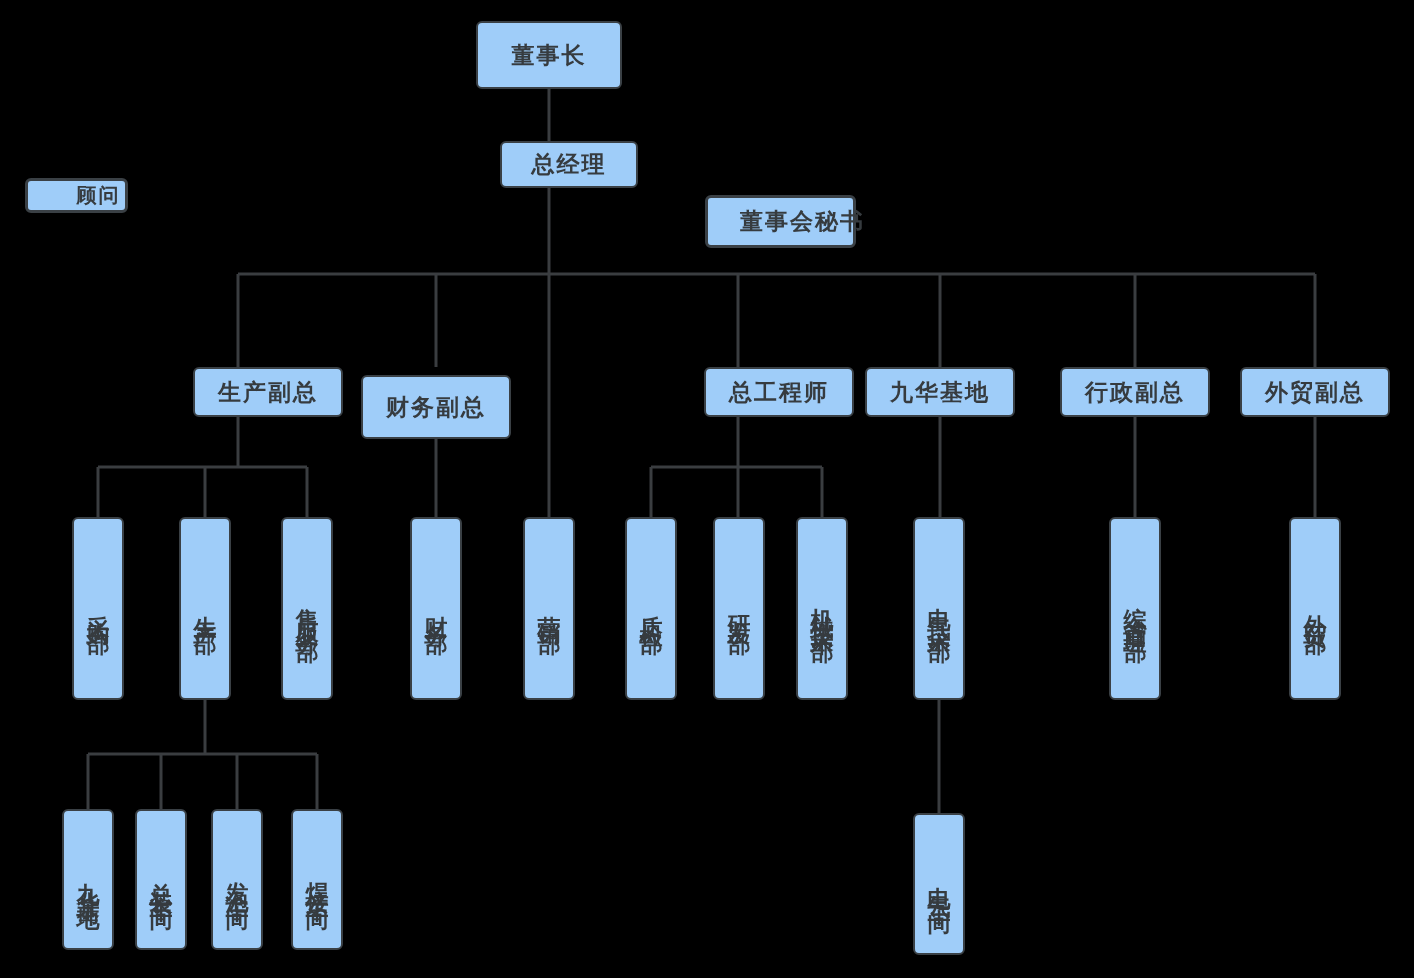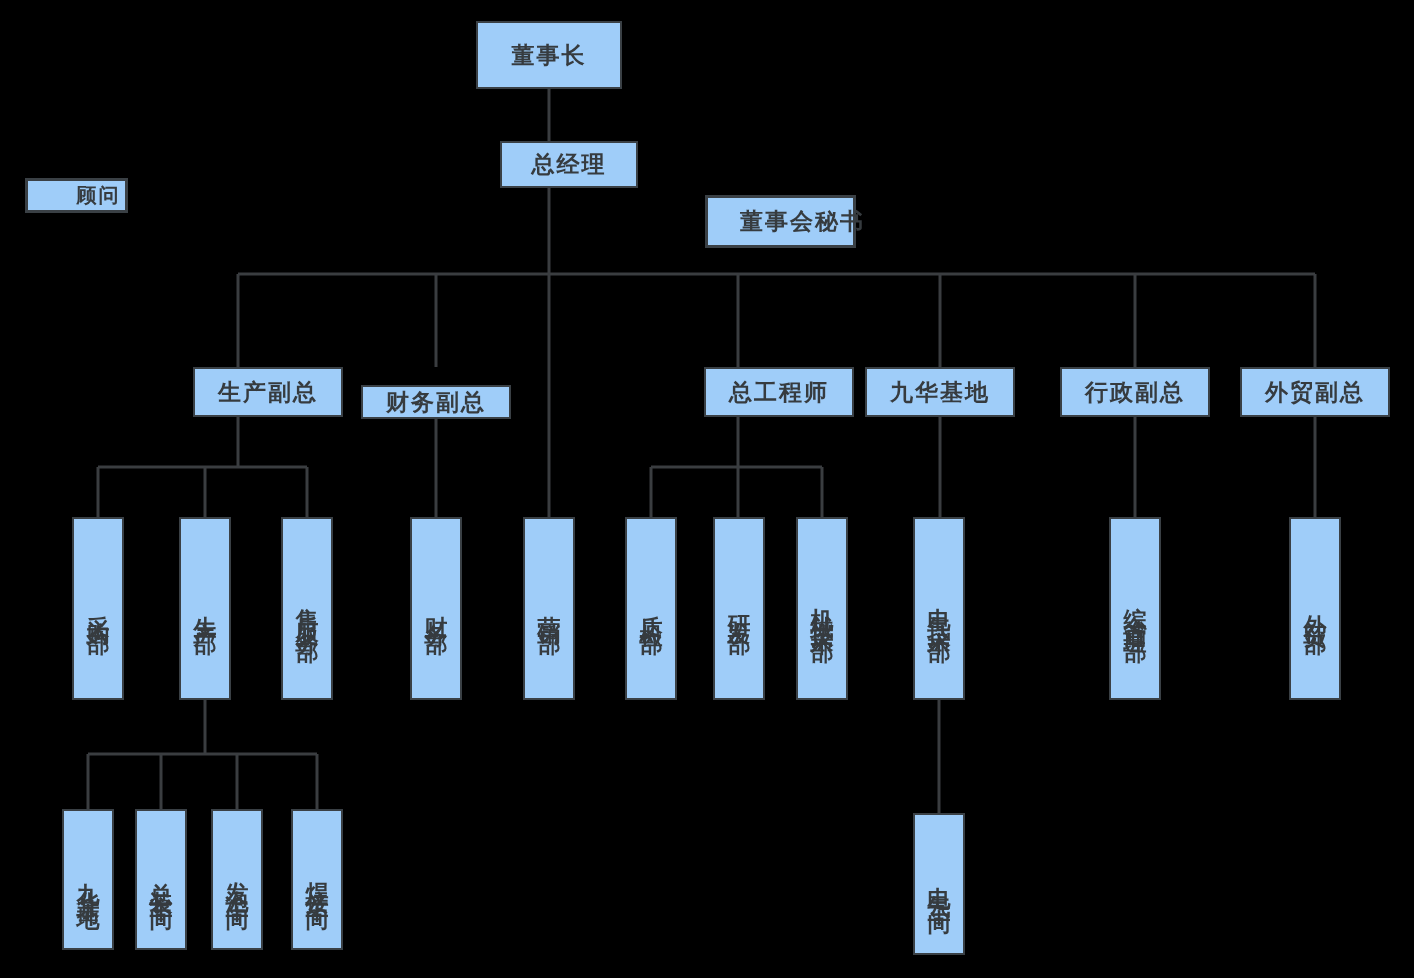--- a/index.html
+++ b/index.html
@@ -19,21 +19,21 @@
     position: absolute;
     left: 0;
     top: 0;
     pointer-events: none;
   }
   .node {
     position: absolute;
     box-sizing: border-box;
     background: #9FCDF9;
     border: 2px solid #3A4045;
-    border-radius: 0;
+    border-radius: 6px;
     color: #363B3F;
     font-weight: 700;
     display: flex;
     align-items: center;
     justify-content: center;
     cursor: default;
   }
   .h-node {
     font-size: 23px;
     letter-spacing: 2px;
@@ -77,21 +77,21 @@
   <div class="node h-node" style="left:476px; top:21px; width:146px; height:68px;">董事长</div>
 
   <div class="node h-node" style="left:480px; top:141px; width:138px; height:47px;margin-left:20px;">总经理</div>
 
   <div class="node h-node small thick" style="left:25px; top:178px; width:103px; height:35px;">顾问</div>
 
   <div class="node h-node thick" style="left:671px; top:195px; width:151px; height:53px;margin-left:34px;">董事会秘书</div>
 
   <div class="node h-node" style="left:163px; top:367px; width:150px; height:50px;margin-left:30px;">生产副总</div>
 
-  <div class="node h-node" style="left:361px; top:385px; width:150px; height:34px;">财务副总</div>
+  <div class="node h-node" style="left:361px; top:375px; width:150px; height:64px;">财务副总</div>
 
   <div class="node h-node" style="left:663px; top:367px; width:150px; height:50px;margin-left:41px;">总工程师</div>
 
   <div class="node h-node" style="left:865px; top:367px; width:150px; height:50px;">九华基地</div>
 
   <div class="node h-node" style="left:1060px; top:367px; width:150px; height:50px;">行政副总</div>
 
   <div class="node h-node" style="left:1240px; top:367px; width:150px; height:50px;">外贸副总</div>
 
   <div class="node v-node" style="left:72px; top:517px; width:52px; height:183px;">采购部</div>

